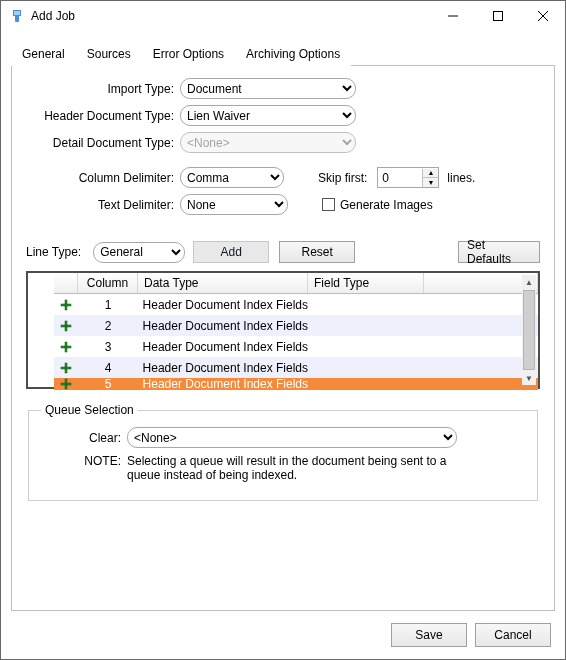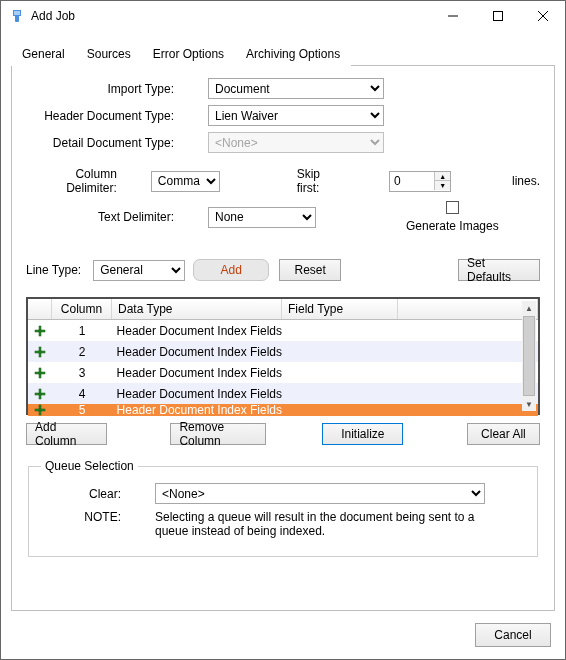--- a/index.html
+++ b/index.html
@@ -14,42 +14,42 @@
   .winbtn svg { pointer-events: none; }
 
   .client { position: absolute; top:30px; left:0; right:0; bottom:0; padding: 10px 10px 10px 10px; }
 
   
   .tabstrip { display:flex; position:relative; border-bottom:1px solid #bfbfbf; }
   .tab { padding: 4px 10px 5px 10px; border:1px solid transparent; border-bottom:none; position:relative; top:1px; background:#fff; cursor:default; }
   .tab.active { border-color:#bfbfbf; border-bottom:1px solid #fff; }
   .tabcontent { border:1px solid #bfbfbf; border-top:none; padding: 12px 14px 14px 14px; height: 545px; }
 
-  .row { display:flex; align-items:center; margin-bottom:6px;gap:28px; }
+  .row { display:flex; align-items:center; margin-bottom:6px; }
   .lbl { text-align:right; padding-right:6px; }
 
   select, input[type=text] { height:21px; border:1px solid #a7a7a7; background:#fff; padding:0 4px; }
-  select { padding:0 2px; }
+  select { padding:0 2px;border-radius:10px; }
   .wsel { width:176px; }
 
   .btn { height:22px; border:1px solid #a0a0a0; background:linear-gradient(#f7f7f7,#e8e8e8); padding:0 8px; cursor:default; display:inline-flex; align-items:center; justify-content:center; }
-  .btn.disabled { color:#c2410c; background:#e8e8e8; border-color:#c7c7c7;border-radius:7px; }
+  .btn.disabled { color:#0f172a; background:#e8e8e8; border-color:#c7c7c7; }
   .btn.focus { border:1px solid #0078d7; outline:1px solid #0078d7; outline-offset:-1px; }
 
   .spinwrap { display:inline-flex; align-items:center; border:1px solid #a7a7a7; height:21px; }
   .spinwrap input { border:none; width:44px; height:19px; text-align:left; padding:0 4px; }
   .spinbtns { display:flex; flex-direction:column; border-left:1px solid #c3c3c3; }
   .spinbtns div { width:15px; height:9px; display:flex; align-items:center; justify-content:center; font-size:7px; line-height:7px; background:#f3f3f3; }
   .spinbtns div:first-child { border-bottom:1px solid #c3c3c3; }
 
-  .chkwrap { display:inline-flex; align-items:center; gap:5px;flex-direction:column; }
+  .chkwrap { display:inline-flex; align-items:flex-start; gap:5px; }
   .chkbox { width:13px; height:13px; border:1px solid #555; display:inline-block; }
 
   
-  .gridwrap { border:2px solid #4d4d4d; height:118px; background:#fff; position:relative; margin-top:16px; }
+  .gridwrap { border:2px solid #4d4d4d; height:118px; background:#fff; position:relative; margin-top:8px;padding-left:26px; }
   .gridhead { display:flex; background:linear-gradient(#fff,#efefef); border-bottom:1px solid #bcbcbc; height:21px; }
   .gh { border-right:1px solid #d7d7d7; padding:3px 6px; display:flex; align-items:center; }
   .gh1 { width:24px; } .gh2 { width:60px; justify-content:center; } .gh3 { width:170px; } .gh4 { width:116px; } .gh5 { flex:1; }
   .gridbody { overflow:hidden; position:relative; }
   .grow { display:flex; height:21px; align-items:center; }
   .grow.alt { background:#eef0fb; }
   .grow.sel { background:#f58a3a; color:#fff; }
   .gc1 { width:24px; display:flex; align-items:center; justify-content:center; }
   .gc2 { width:60px; text-align:center; }
   .gc3 { width:170px; padding-left:4px;text-align:right; }
@@ -154,21 +154,21 @@
 
     <div style="height:20px"></div>
 
     <div class="row" style="gap:0">
       <span>Line Type:</span>
       <div style="width:12px"></div>
       <select style="width:92px"><option>General</option></select>
       <div style="width:8px"></div>
       <div class="btn disabled" style="width:76px">Add</div>
       <div style="width:10px"></div>
-      <div class="btn" style="width:62px">Reset</div>
+      <div class="btn" style="width:76px">Reset</div>
       <div style="flex:1"></div>
       <div class="btn" style="width:82px">Set Defaults</div>
     </div>
 
     <div class="gridwrap">
       <div class="gridhead">
         <div class="gh gh1"></div>
         <div class="gh gh2">Column</div>
         <div class="gh gh3">Data Type</div>
         <div class="gh gh4">Field Type</div>
@@ -256,40 +256,32 @@
             <div class="gc5"></div>
           </div>
         </div>
       <div class="vscroll">
         <div class="arrow">▲</div>
         <div class="thumb"></div>
         <div class="arrow">▼</div>
       </div>
     </div>
 
-    <div class="row" style="margin-top:8px">
-      <div class="btn" style="width:84px">Add Column</div>
-      <div style="width:8px"></div>
-      <div class="btn" style="width:100px">Remove Column</div>
-      <div style="flex:1"></div>
-      <div class="btn focus" style="width:84px">Initialize</div>
-      <div style="width:8px"></div>
-      <div class="btn" style="width:76px">Clear All</div>
-    </div>
 
     <fieldset class="qs">
       <legend>Queue Selection</legend>
       <div class="row">
         <div class="lbl" style="width:86px">Clear:</div>
         <select style="width:330px"><option>&lt;None&gt;</option></select>
       </div>
       <div class="row" style="align-items:flex-start">
         <div class="lbl" style="width:86px">NOTE:</div>
         <div style="width:320px">Selecting a queue will result in the document being sent to a queue instead of being indexed.</div>
       </div>
     </fieldset>
 
   </div>
 
   <div class="footer">
+    <div class="btn fbtn">Save</div>
     <div class="btn fbtn">Cancel</div>
   </div>
 </div>
 
 </body></html>

